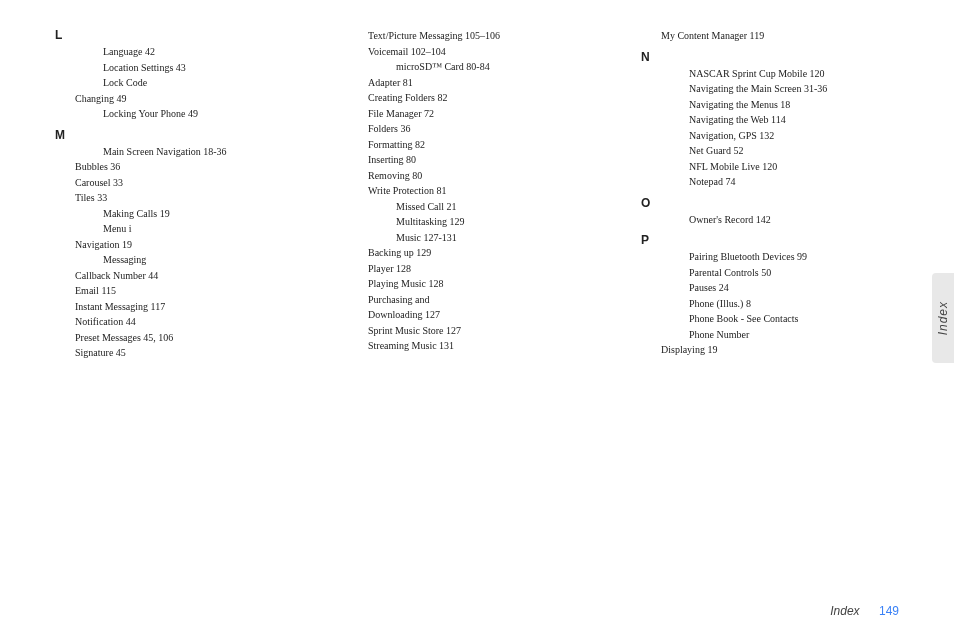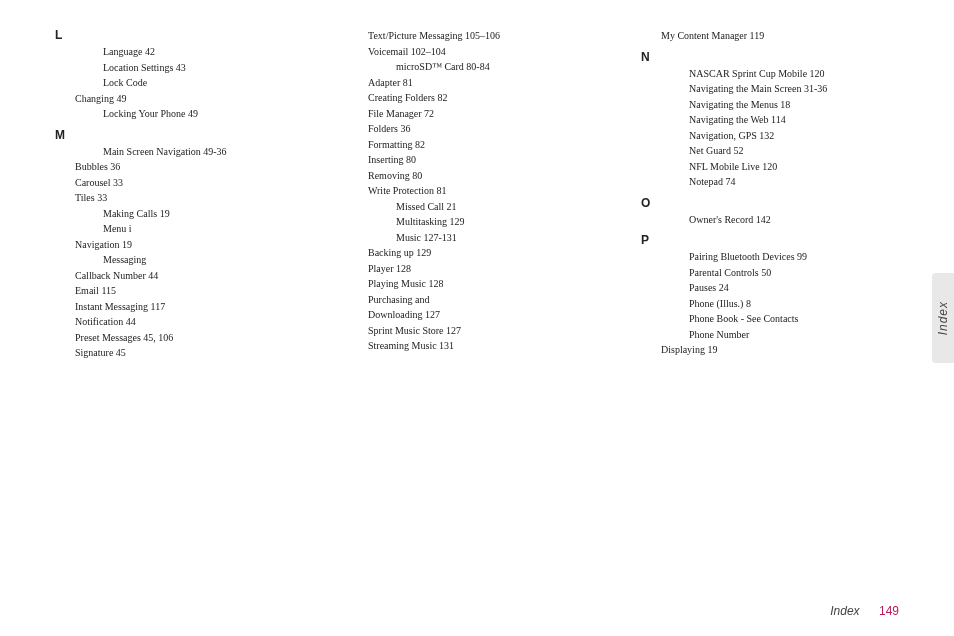--- a/index.html
+++ b/index.html
@@ -96,42 +96,42 @@
     }
 
     .page-footer .footer-text {
       display: inline;
     }
 
     .page-footer .footer-num {
       margin-left: 16px;
       font-style: normal;
       font-size: 12px;
-      color: #be185d;
+      color: #3b82f6;
     }
   </style>
 </head>
 <body>
 
 <div class="page">
   <div class="side-tab">
     <span>Index</span>
   </div>
 
   <div class="columns">
 
     <div class="col" id="col1">
         <div class="section-letter">L</div>
         <div class="entry top-level">Language 42</div>
         <div class="entry top-level">Location Settings 43</div>
         <div class="entry top-level">Lock Code</div>
         <div class="entry sub">Changing 49</div>
         <div class="entry top-level">Locking Your Phone 49</div>
         <div class="section-letter">M</div>
-        <div class="entry top-level">Main Screen Navigation 49-36</div>
+        <div class="entry top-level">Main Screen Navigation 18-36</div>
         <div class="entry sub">Bubbles 36</div>
         <div class="entry sub">Carousel 33</div>
         <div class="entry sub">Tiles 33</div>
         <div class="entry top-level">Making Calls 19</div>
         <div class="entry top-level">Menu i</div>
         <div class="entry sub">Navigation 19</div>
         <div class="entry top-level">Messaging</div>
         <div class="entry sub">Callback Number 44</div>
         <div class="entry sub">Email 115</div>
         <div class="entry sub">Instant Messaging 117</div>

